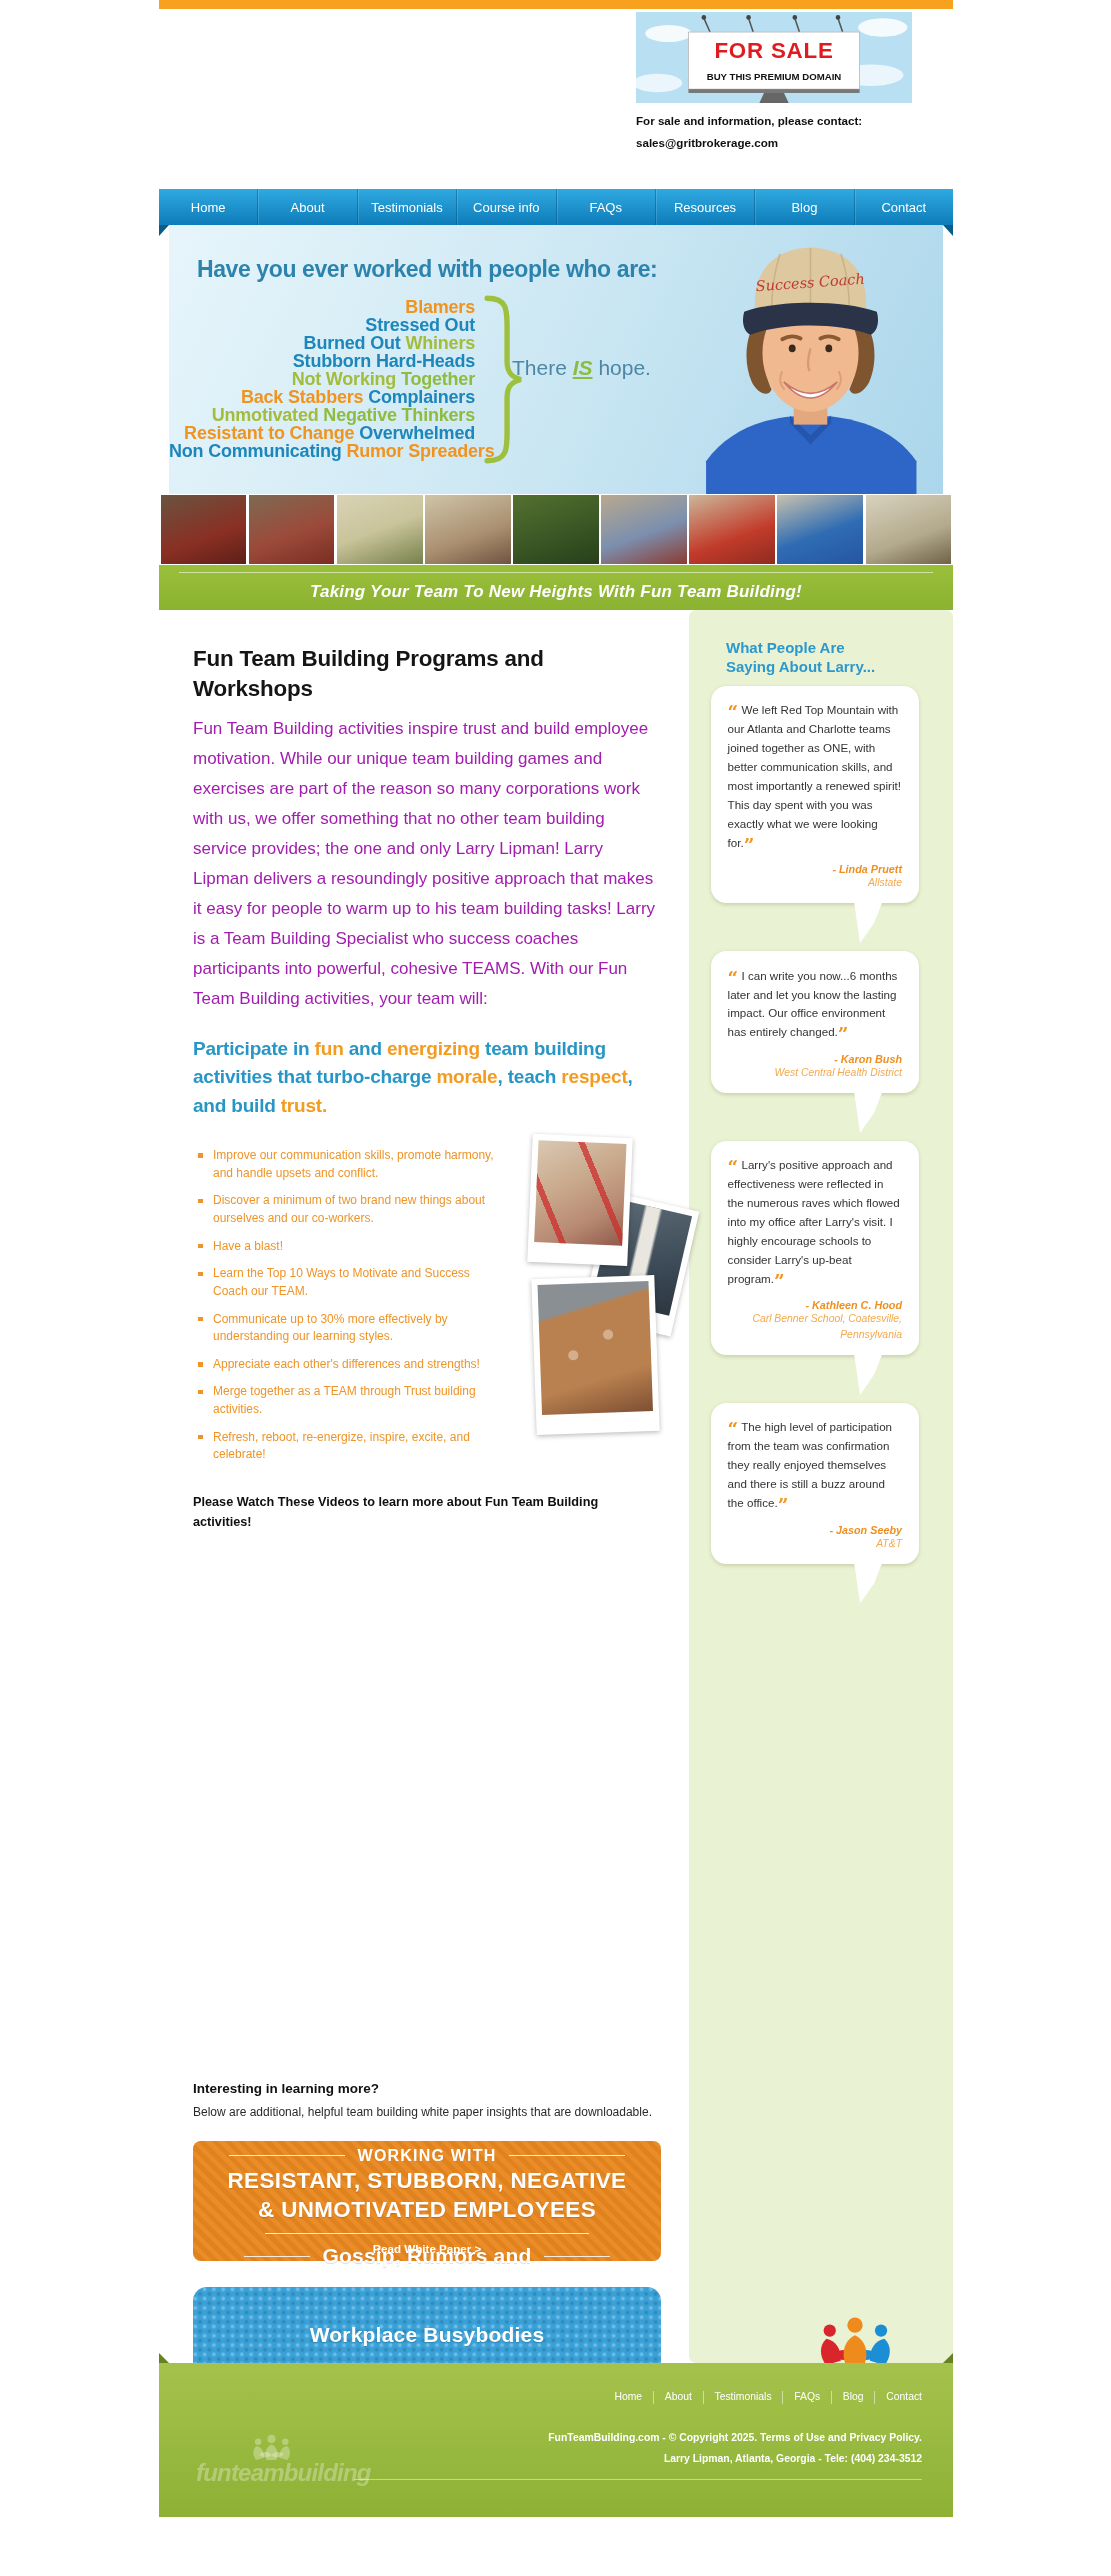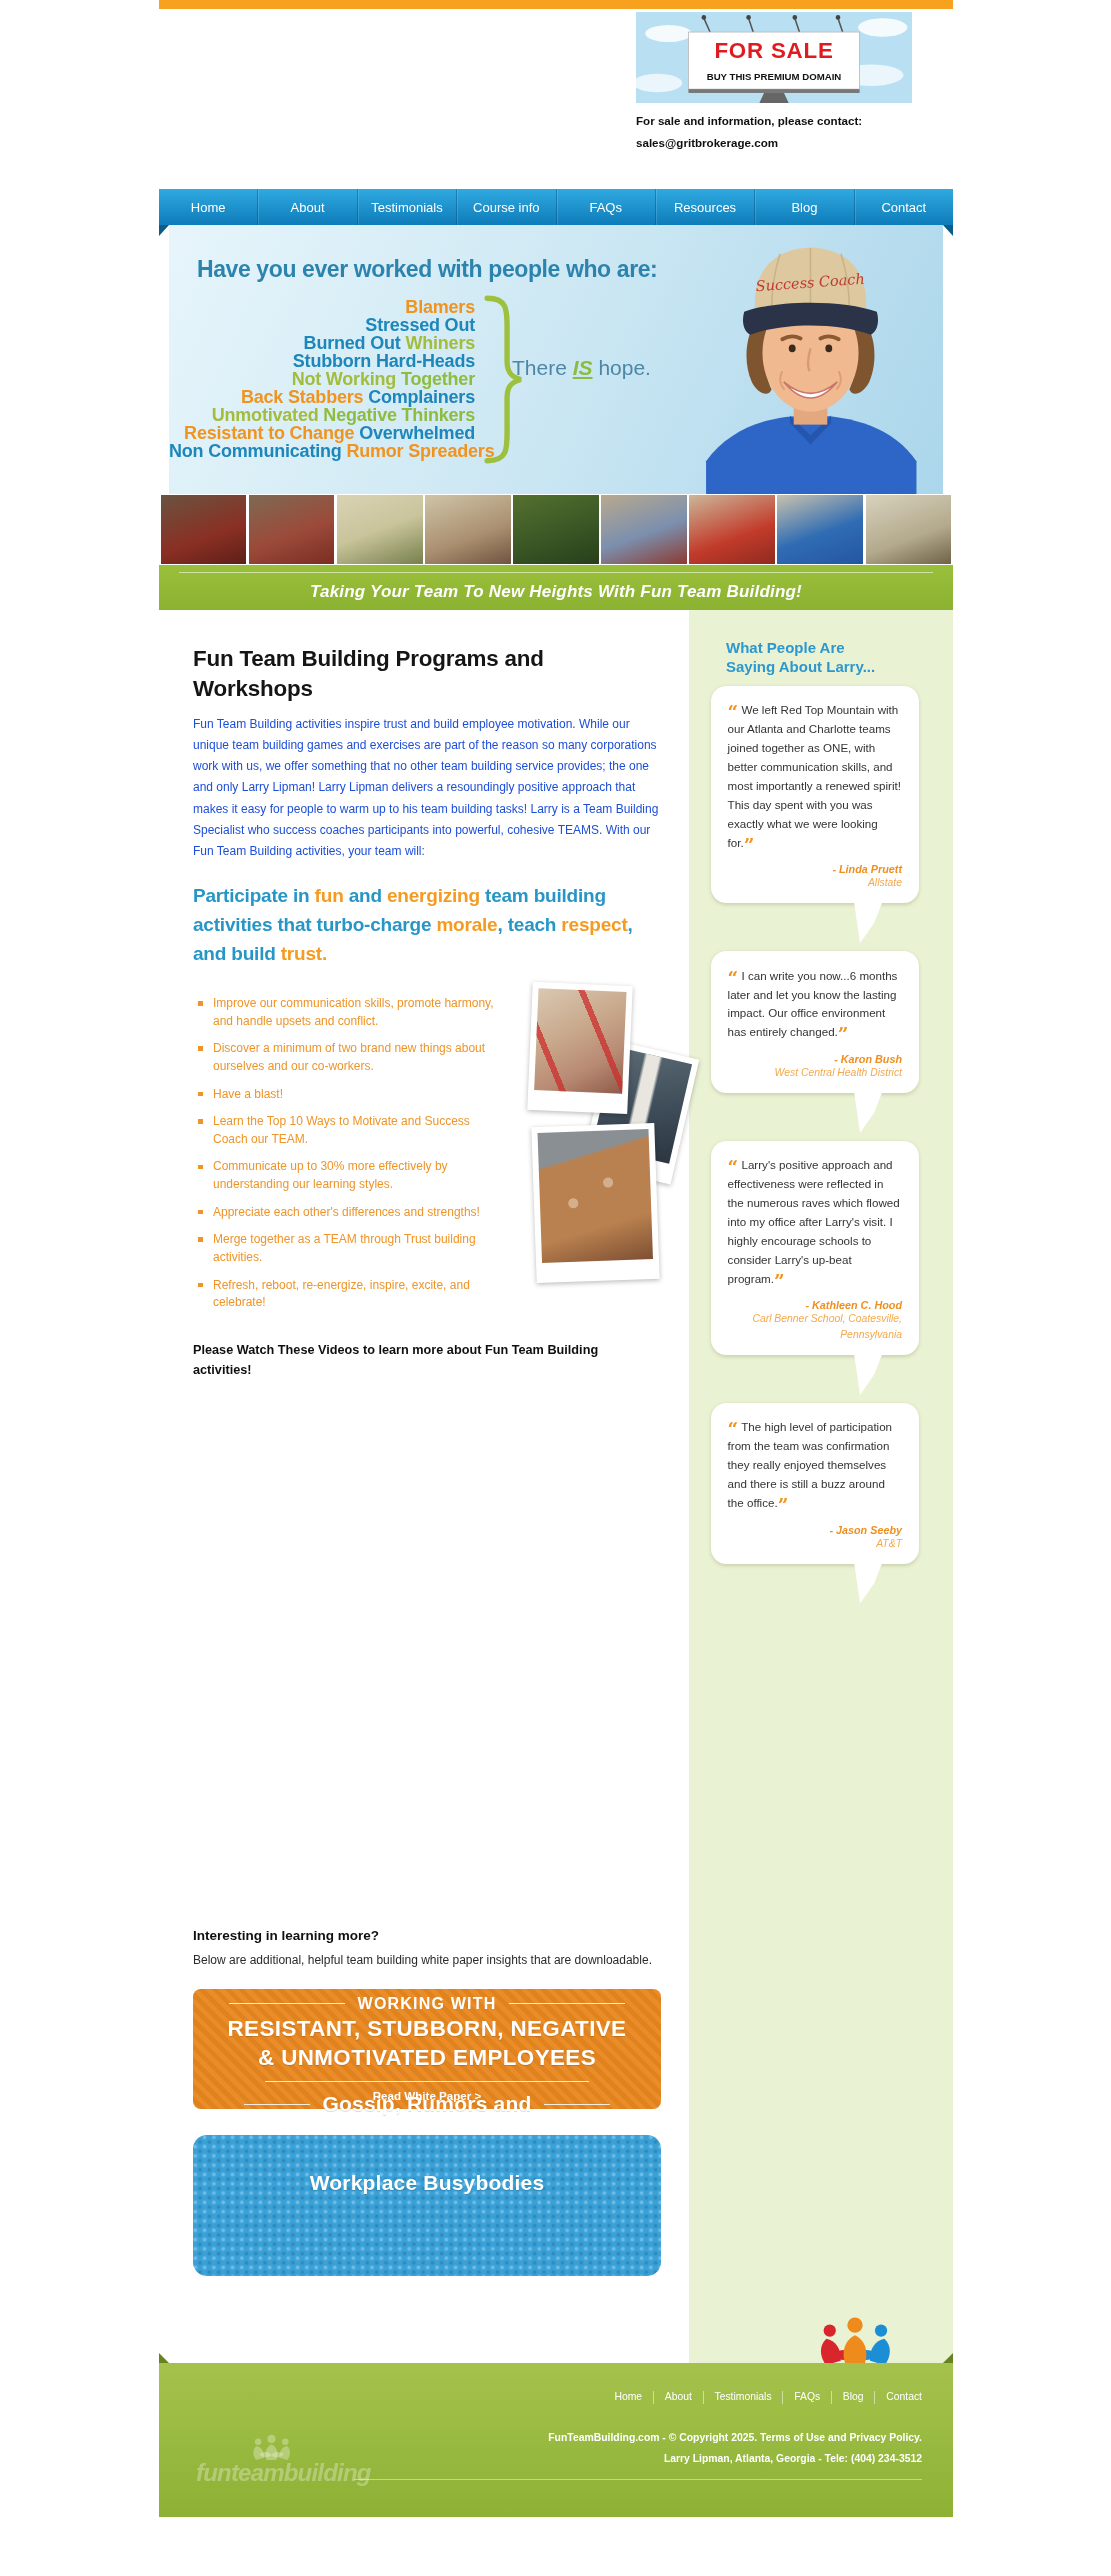--- a/index.html
+++ b/index.html
@@ -52,21 +52,21 @@
 
   
   .green-banner{height:45px;background:linear-gradient(#9abf3a,#8cb232);position:relative;}
   .green-banner::before{content:'';position:absolute;left:20px;right:20px;top:7px;height:0.8px;background:rgba(255,255,255,.55);}
   .gb-text{text-align:center;color:#fff;font-style:italic;font-weight:bold;font-size:17px;padding-top:17px;letter-spacing:0.2px;}
 
   
   .main{display:flex;height:1753px;overflow:hidden;background:#fff;}
   .content{width:530px;box-sizing:border-box;padding:34px 28px 0 34px;}
   .content h1{font-size:22.4px;line-height:1.31;margin:0 0 10.8px;color:#151515;letter-spacing:-0.2px;width:432px;font-weight:bold;}
-  .intro{font-size:12px;line-height:1.77;color:#1d4ed8;margin:0 0 20px;}
+  .intro{font-size:17px;line-height:1.77;color:#a21caf;margin:0 0 20px;}
   .subhead{font-size:19px;line-height:1.52;font-weight:bold;margin:0 0 26px;letter-spacing:-0.2px;width:463px;}
   .subhead .c-blue{color:#2796c6}
   .subhead .c-orange{color:#f49b21}
 
   .bullets-wrap{position:relative;min-height:293px;}
   .bullets{list-style:none;margin:0;padding:0;width:301px;}
   .bullets li{position:relative;padding-left:20px;font-size:12px;line-height:1.47;color:#ee9428;margin-bottom:10px;}
   .bullets li::before{content:'';position:absolute;left:5.4px;top:6.2px;width:4.6px;height:4.6px;background:#ee9428;}
 
   .polaroid{position:absolute;background:#fff;padding:6.2px 6.2px 20px;box-shadow:0 1.5px 5.4px rgba(0,0,0,.28);}
@@ -95,21 +95,21 @@
   .wp-title{font-size:22.4px;font-weight:bold;letter-spacing:0.4px;line-height:1.16;text-shadow:0 0.8px 0.8px rgba(0,0,0,.15);}
   .wp-rule{width:324px;height:0.8px;background:rgba(255,255,255,.85);margin:7px 0 4.6px;}
   .wp-cta{font-size:11.6px;font-weight:bold;}
   .wp-blue{height:141px;border-radius:14px;background-color:#39a1d8;background-image:radial-gradient(circle at 2.3px 2.3px,rgba(255,255,255,.28) 1.5px,rgba(0,0,0,0) 2.3px),radial-gradient(circle at 7px 7px,rgba(0,0,0,.14) 1.5px,rgba(0,0,0,0) 2.3px);background-size:9.3px 9.3px;gap:47px;}
   .wp-blue .wp-dash{width:66px;}
   .wp-blue .wp-title{font-size:21px;letter-spacing:0.2px;}
   .wp-blue .wp-rule{width:309px;margin-top:10.8px;}
   .wp-blue .wp-row{margin-bottom:7.7px;}
 
   
-  .sidebar{width:264px;background:#eaf2d4;position:relative;box-sizing:border-box;padding:28px 34px 0 21.6px;}
+  .sidebar{width:264px;background:#eaf2d4;position:relative;box-sizing:border-box;padding:28px 34px 0 21.6px;border-radius:7px;}
   .sb-title{font-size:15px;font-weight:bold;color:#2d98ce;line-height:1.28;margin:0 0 9.3px;padding-left:15.4px;}
   .bubble{position:relative;background:#fff;border-radius:15.4px;padding:15.4px 17px 12.4px;margin-bottom:48px;box-shadow:0 1.5px 3.9px rgba(140,155,100,.35);}
   .bubble::after{content:'';position:absolute;top:100%;right:36px;margin-top:-3.1px;width:31px;height:43px;background:#fff;clip-path:polygon(6% 0,100% 0,72% 52%,26% 100%);}
   .b-quote{font-size:11.6px;line-height:1.63;color:#333;margin:0 0 10.8px;}
   .qo,.qc{font-family:"DejaVu Serif",serif;font-weight:bold;color:#f0941f;font-size:18.5px;line-height:0;vertical-align:-4.6px;}
   .b-name{text-align:right;font-size:10.8px;font-weight:bold;font-style:italic;color:#ee8f1f;}
   .b-org{text-align:right;font-size:10.4px;font-style:italic;color:#f3a94e;line-height:1.5;}
   .people-logo{position:absolute;bottom:-1.5px;right:48px;width:100px;height:49px;}
 
   

